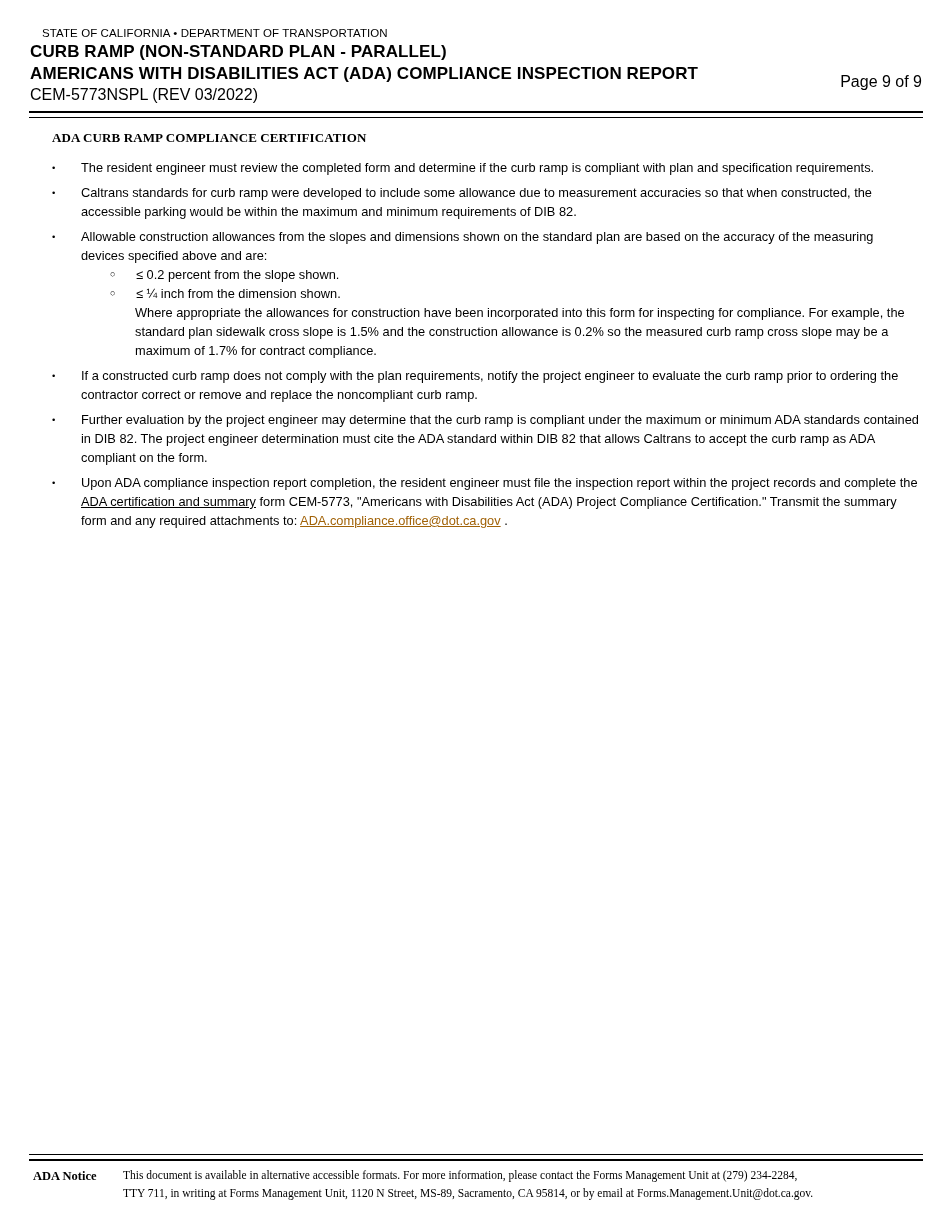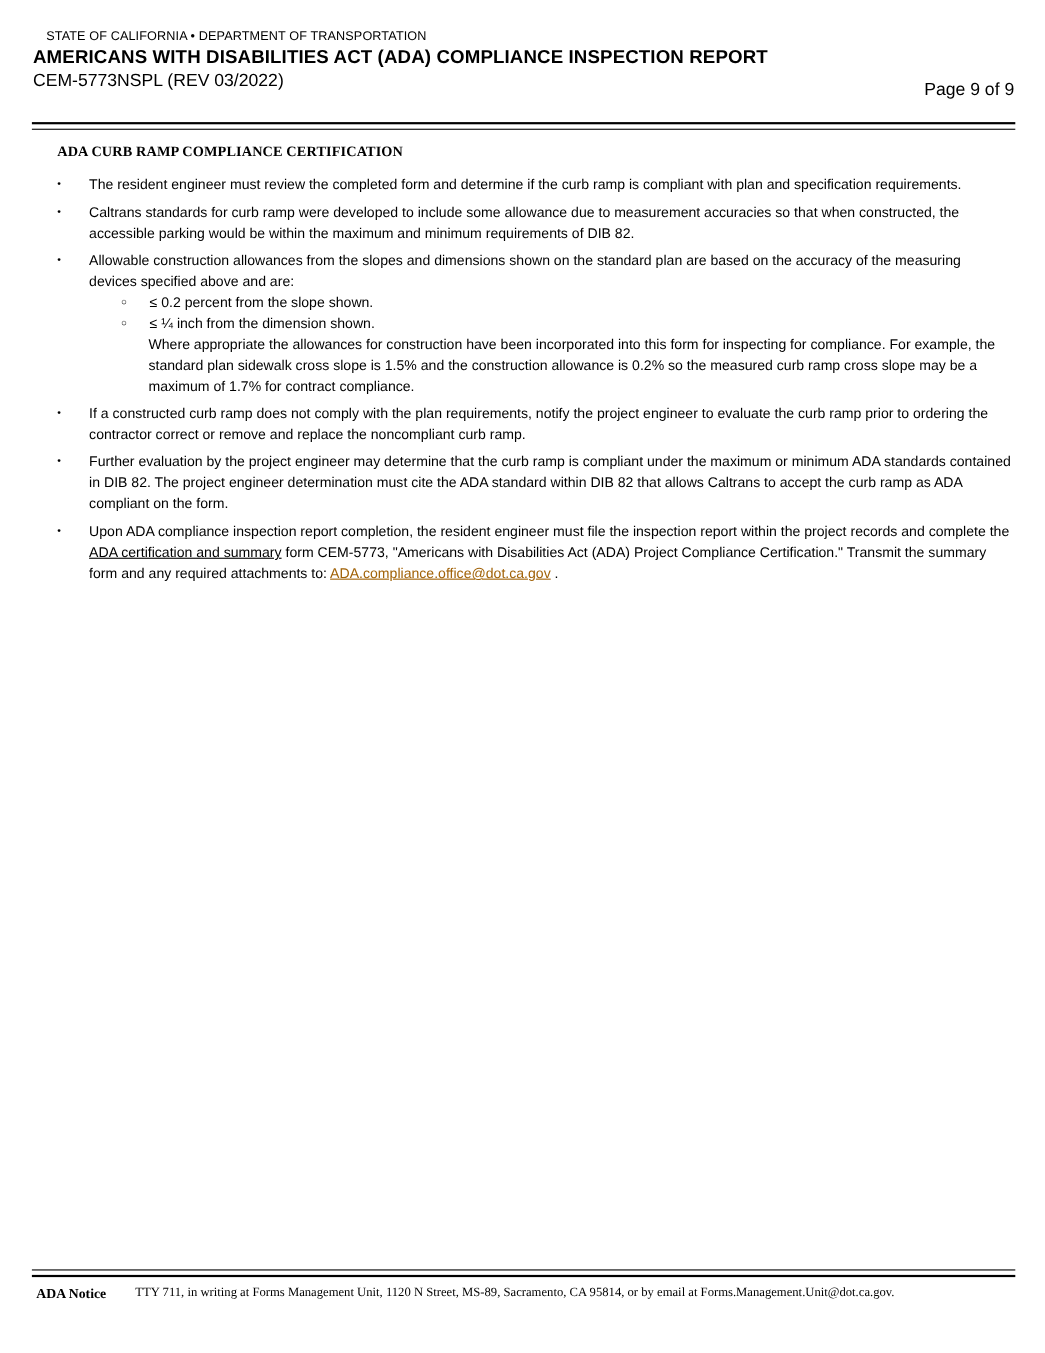--- a/index.html
+++ b/index.html
@@ -65,20 +65,21 @@
   .footer-label { flex: 0 0 90px; font-weight: bold; font-size: 12.5px; padding-top: 2px; }
   .footer-text { font-size: 11.5px; line-height: 17.5px; white-space: nowrap; }
 </style>
 </head>
 <body>
 
 <div class="page">
 
   <div class="header">
     <div class="agency-line">STATE OF CALIFORNIA • DEPARTMENT OF TRANSPORTATION</div>
+    <div class="doc-title">CURB RAMP (NON-STANDARD PLAN - PARALLEL)</div>
     <div class="doc-title">AMERICANS WITH DISABILITIES ACT (ADA) COMPLIANCE INSPECTION REPORT</div>
     <div class="form-number">CEM-5773NSPL (REV 03/2022)</div>
   </div>
   <div class="page-indicator">Page 9 of 9</div>
 
   <div class="rule rule-top"></div>
 
   <div class="content">
     <div class="section-heading">ADA CURB RAMP COMPLIANCE CERTIFICATION</div>
 
@@ -123,17 +124,18 @@
       <div class="bullet-body">
         <span>Upon ADA compliance inspection report completion, the resident engineer must file the inspection report within the project records and complete the </span><span class="u-black">ADA certification and summary</span><span> form CEM-5773, "Americans with Disabilities Act (ADA) Project Compliance Certification." Transmit the summary form and any required attachments to: </span><a class="email-link">ADA.compliance.office@dot.ca.gov</a><span> .</span>
       </div>
     </div>
   </div>
 
   <div class="rule rule-bottom"></div>
   <div class="footer">
     <div class="footer-label">ADA Notice</div>
     <div class="footer-text">
+      <div>This document is available in alternative accessible formats. For more information, please contact the Forms Management Unit at (279) 234-2284,</div>
       <div>TTY 711, in writing at Forms Management Unit, 1120 N Street, MS-89, Sacramento, CA 95814, or by email at Forms.Management.Unit@dot.ca.gov.</div>
     </div>
   </div>
 
 </div>
 
 </body></html>

